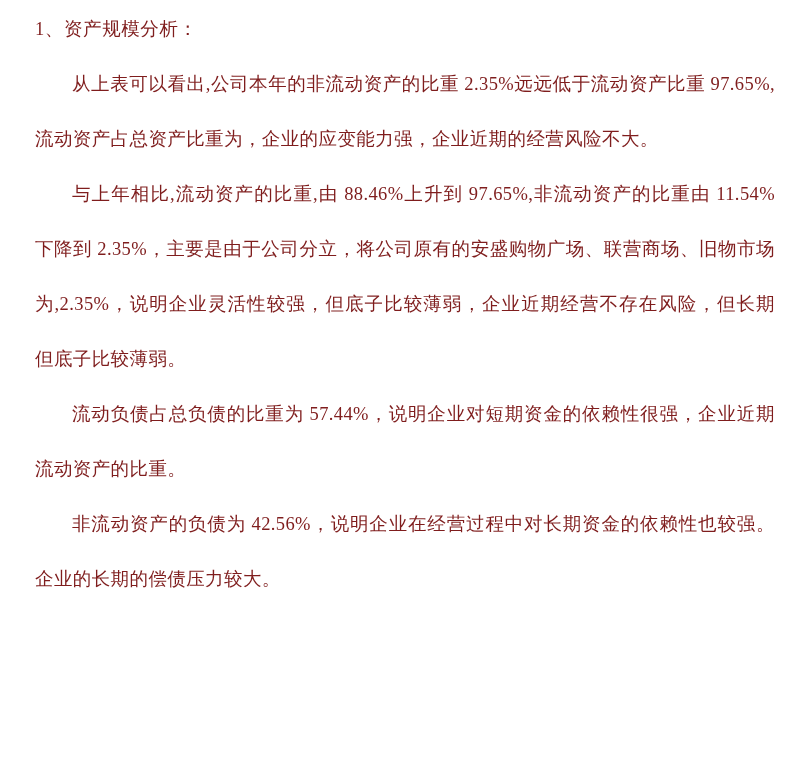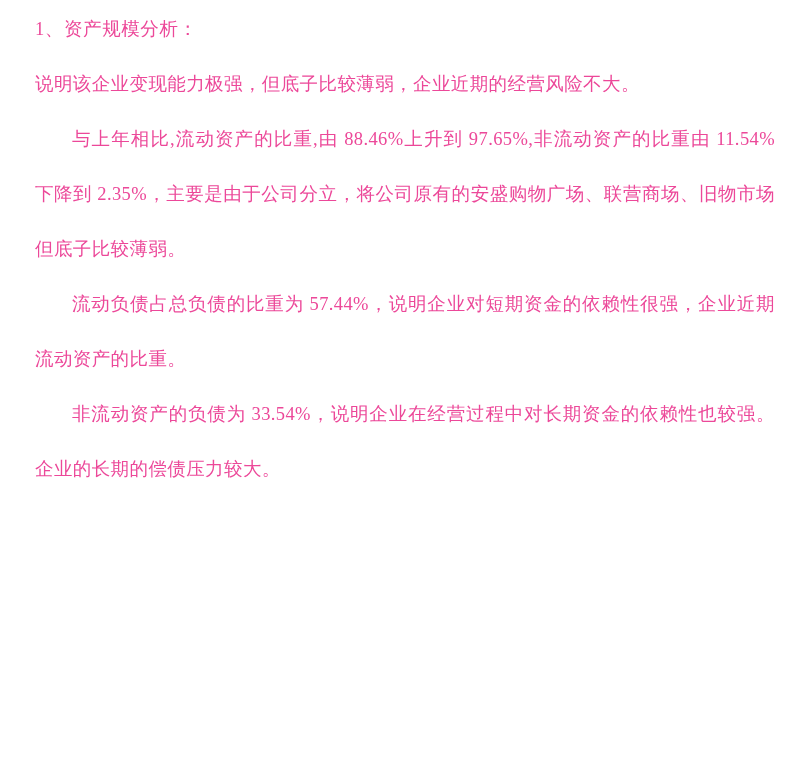--- a/index.html
+++ b/index.html
@@ -6,21 +6,21 @@
     margin: 0;
     padding: 0;
     background: #ffffff;
   }
   .page {
     width: 804px;
     height: 772px;
     box-sizing: border-box;
     padding: 2px 29px 0 35px;
     background: #ffffff;
-    color: #ec4899;
+    color: #7f1d1d;
     font-family: "Liberation Serif", "DejaVu Serif", serif;
     font-size: 18.5px;
     overflow: hidden;
   }
   .line {
     height: 55px;
     line-height: 55px;
     white-space: nowrap;
     letter-spacing: 0.4px;
   }
@@ -35,27 +35,29 @@
     letter-spacing: 0.6px;
   }
 </style>
 </head>
 <body>
 
 <div class="page">
 
   <div class="line heading">1、资产规模分析：</div>
 
-  <div class="line">说明该企业变现能力极强，但底子比较薄弱，企业近期的经营风险不大。</div>
+  <div class="line indent fill">从上表可以看出,公司本年的非流动资产的比重 2.35%远远低于流动资产比重 97.65%,</div>
+  <div class="line">流动资产占总资产比重为，企业的应变能力强，企业近期的经营风险不大。</div>
 
   <div class="line indent fill">与上年相比,流动资产的比重,由 88.46%上升到 97.65%,非流动资产的比重由 11.54%</div>
   <div class="line fill">下降到 2.35%，主要是由于公司分立，将公司原有的安盛购物广场、联营商场、旧物市场</div>
 
 
+  <div class="line fill">为,2.35%，说明企业灵活性较强，但底子比较薄弱，企业近期经营不存在风险，但长期</div>
   <div class="line">但底子比较薄弱。</div>
 
   <div class="line indent fill">流动负债占总负债的比重为 57.44%，说明企业对短期资金的依赖性很强，企业近期</div>
   <div class="line">流动资产的比重。</div>
 
-  <div class="line indent fill">非流动资产的负债为 33.54%，说明企业在经营过程中对长期资金的依赖性也较强。</div>
+  <div class="line indent fill">非流动资产的负债为 42.56%，说明企业在经营过程中对长期资金的依赖性也较强。</div>
   <div class="line">企业的长期的偿债压力较大。</div>
 
 </div>
 
 </body></html>

